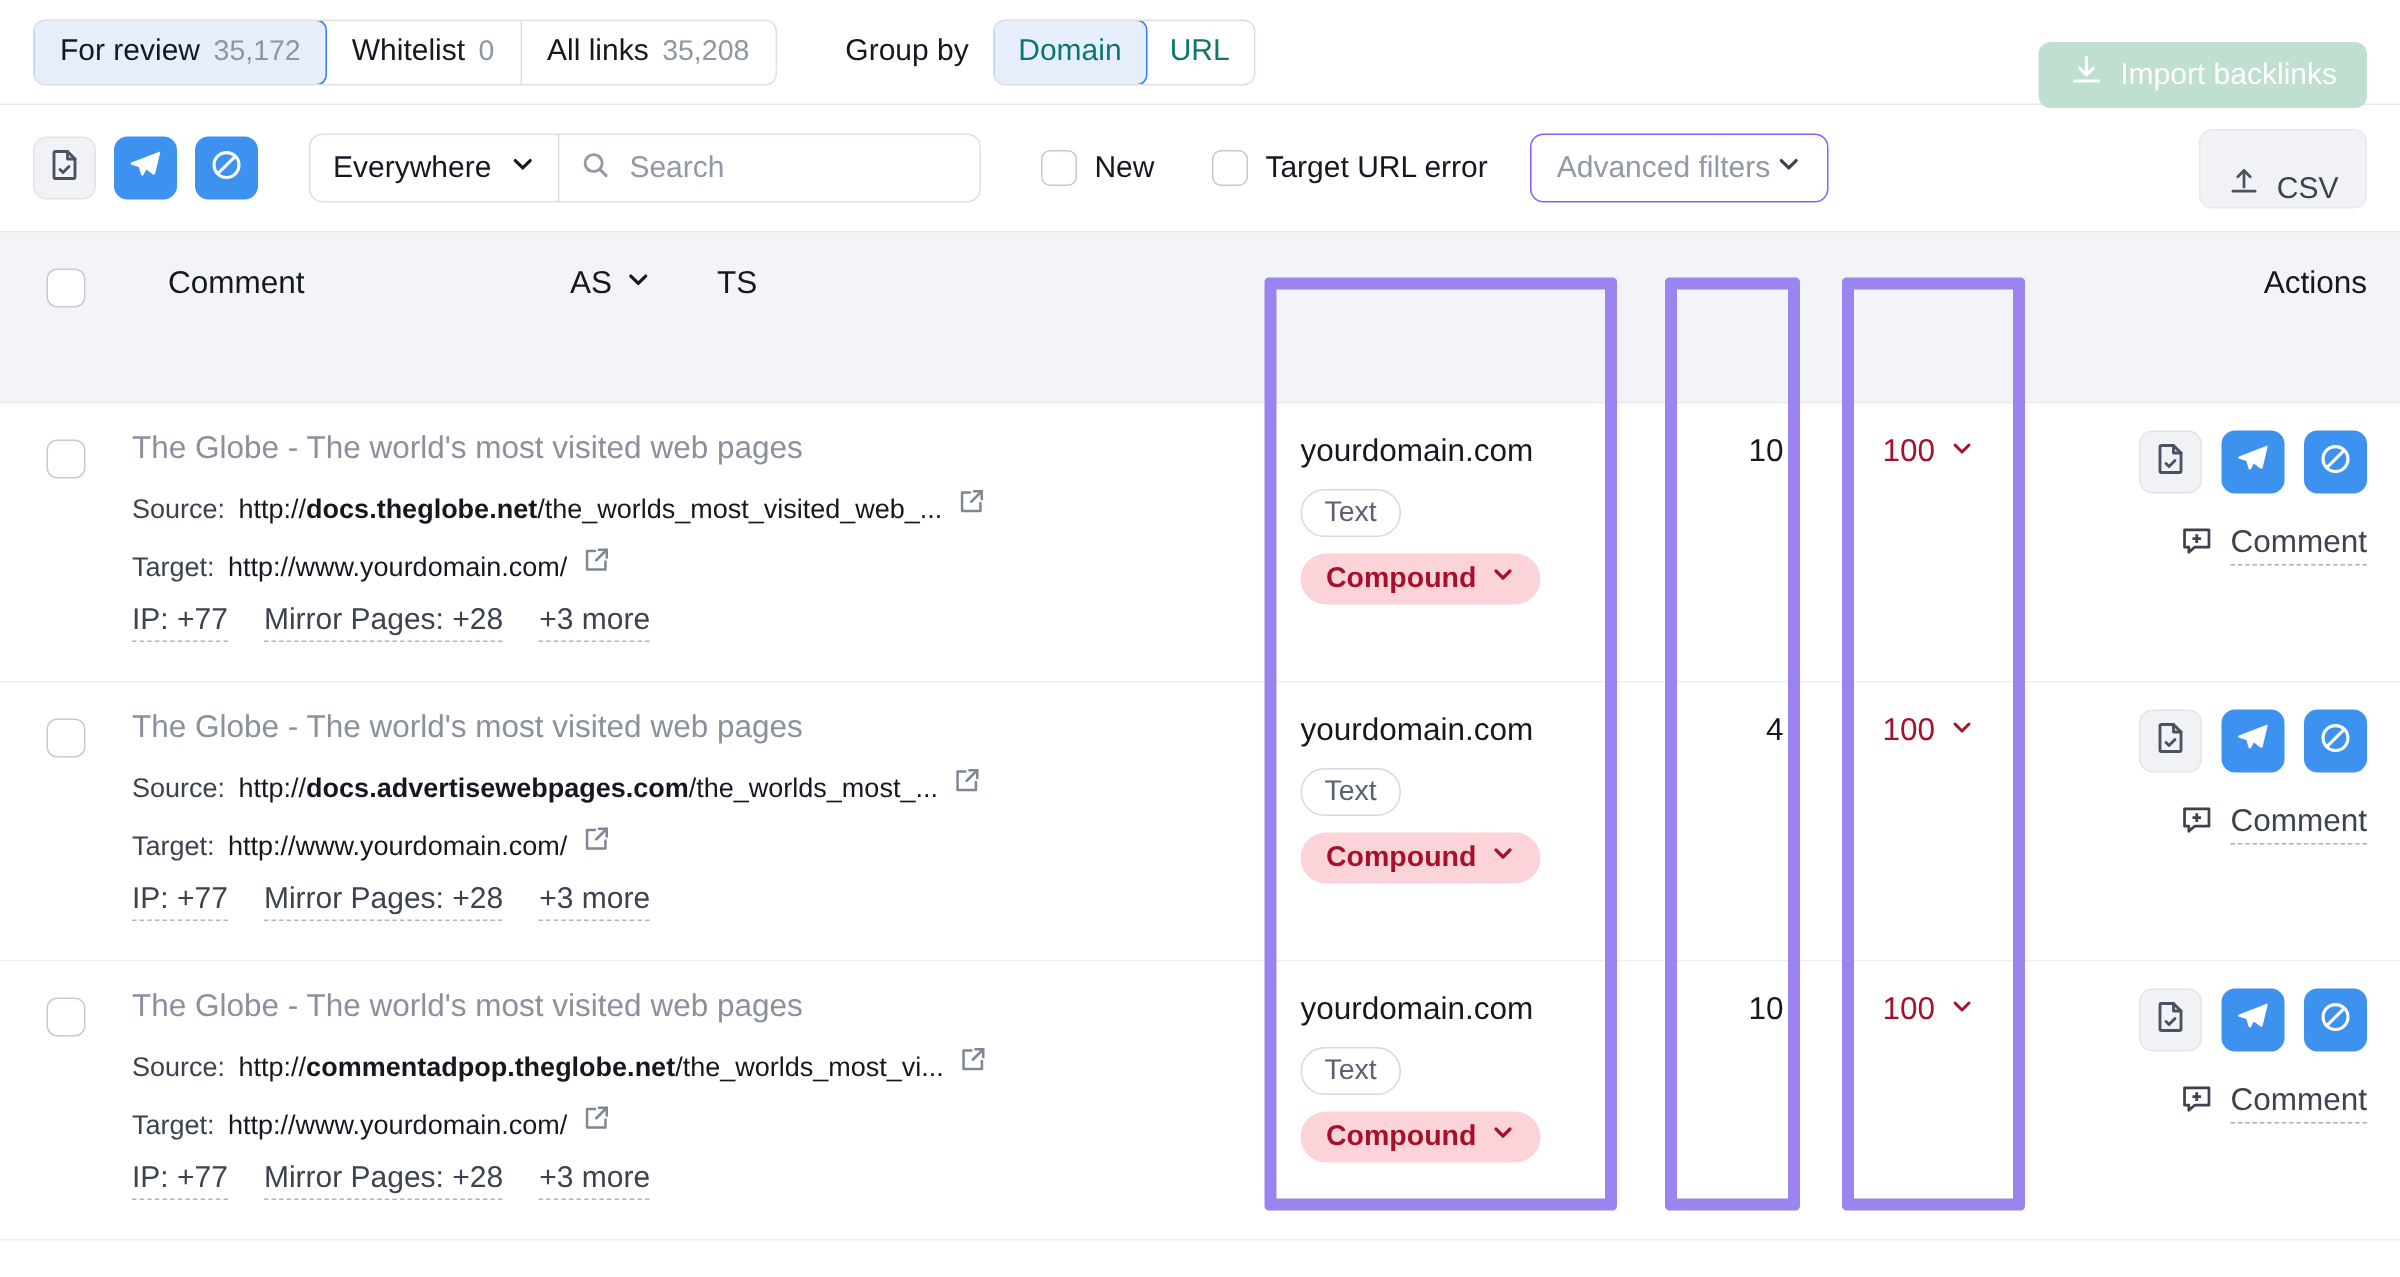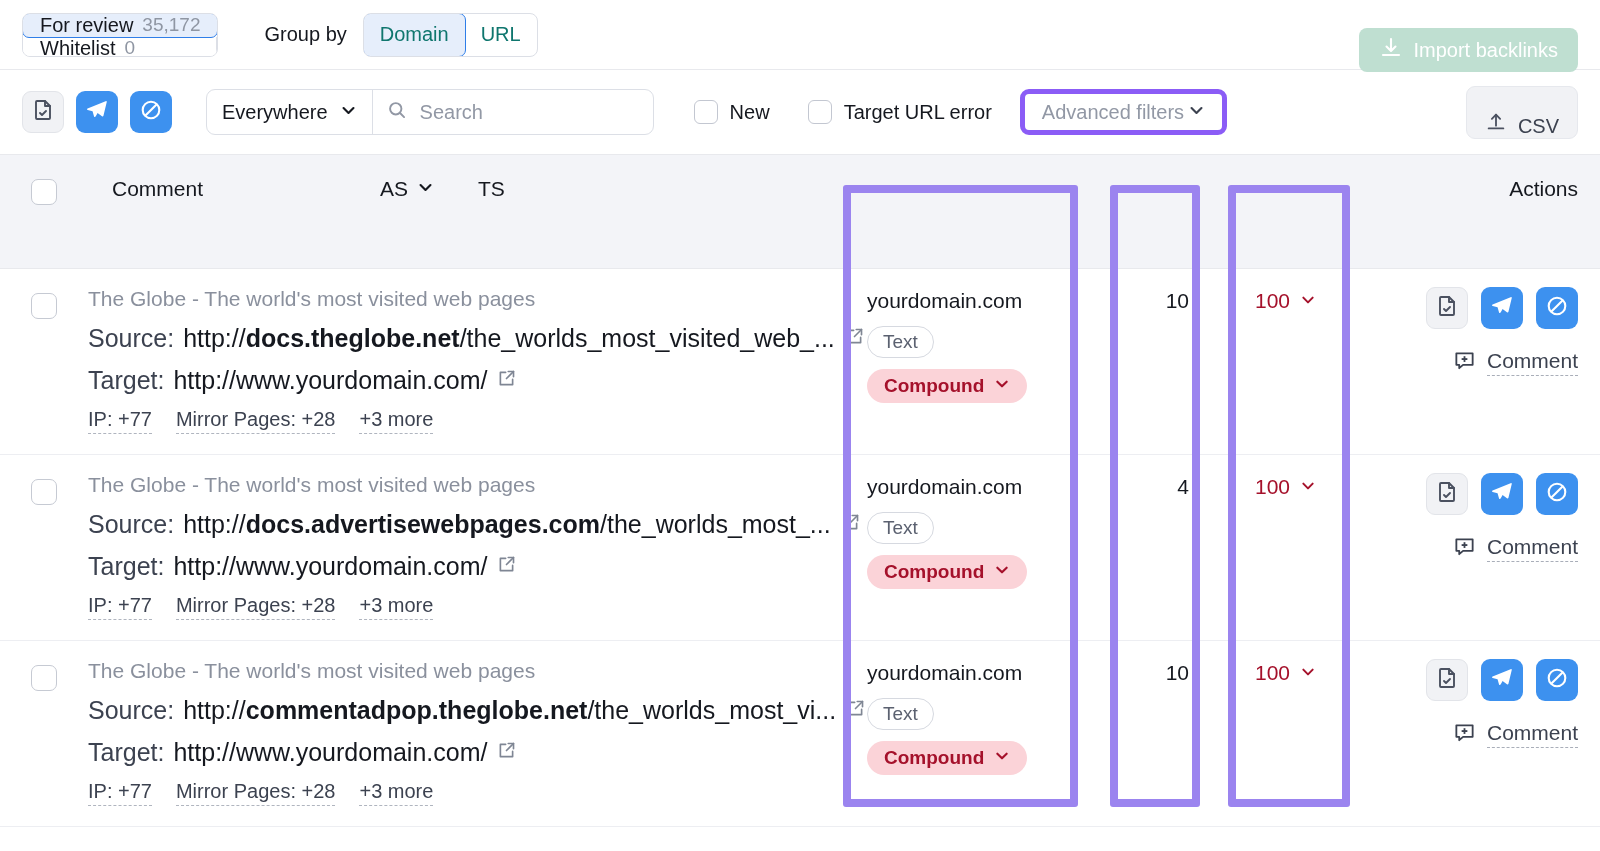--- a/index.html
+++ b/index.html
@@ -22,21 +22,20 @@
     padding:0 22px;
     position:relative;
   }
   .segmented {
     display:flex;
     border:1px solid #dcdfe6;
     border-radius:8px;
     overflow:hidden;
     height:44px;
     background:#fff;
-    flex-direction:column;
   }
   .seg-item {
     display:flex;
     align-items:center;
     gap:9px;
     padding:0 17px;
     font-size:20px;
     color:#15181f;
     border-right:1px solid #dcdfe6;
     background:#fff;
@@ -162,21 +161,21 @@
     width:24px; height:24px;
     border:1.5px solid #c3c7d1;
     border-radius:6px;
     background:#fff;
     flex:none;
   }
   .adv-filters {
     display:flex; align-items:center; gap:4px;
     height:46px;
     padding:0 17px;
-    border:5px solid #8b5cf6;
+    border:1px solid #8b5cf6;
     border-radius:9px;
     font-size:20px;
     color:#9298a5;
     cursor:pointer;
     white-space:nowrap;
   }
   .csv-btn {
     position:absolute;
     right:22px;
     height:53px;
@@ -226,21 +225,21 @@
     background:#fff;
     cursor:pointer;
     flex:none;
   }
   .th-title { font-size:21px; color:#15181f; }
   .th-sub   { font-size:19px; color:#8a909d; margin-top:10px; }
   .th-label { font-size:21px; color:#15181f; }
   .th-label.sortable { display:inline-flex; align-items:flex-start; gap:9px; cursor:pointer; }
 
   .r-title { font-size:21px; color:#8a909d; margin-bottom:13px; }
-  .r-line  { font-size:25px; color:#15181f; margin-bottom:13px; display:flex; align-items:baseline; gap:9px; }
+  .r-line  { font-size:18px; color:#15181f; margin-bottom:13px; display:flex; align-items:baseline; gap:9px; }
   .r-line .lbl { color:#3c4250; }
   .r-line .dom { font-weight:bold; }
   .r-line .pathtail { color:#15181f; }
   .r-meta { display:flex; gap:24px; margin-top:4px; }
   .r-meta span {
     font-size:20px; color:#3c4250;
     border-bottom:1px dashed #b0b5bf;
     padding-bottom:2px;
     cursor:pointer;
   }

